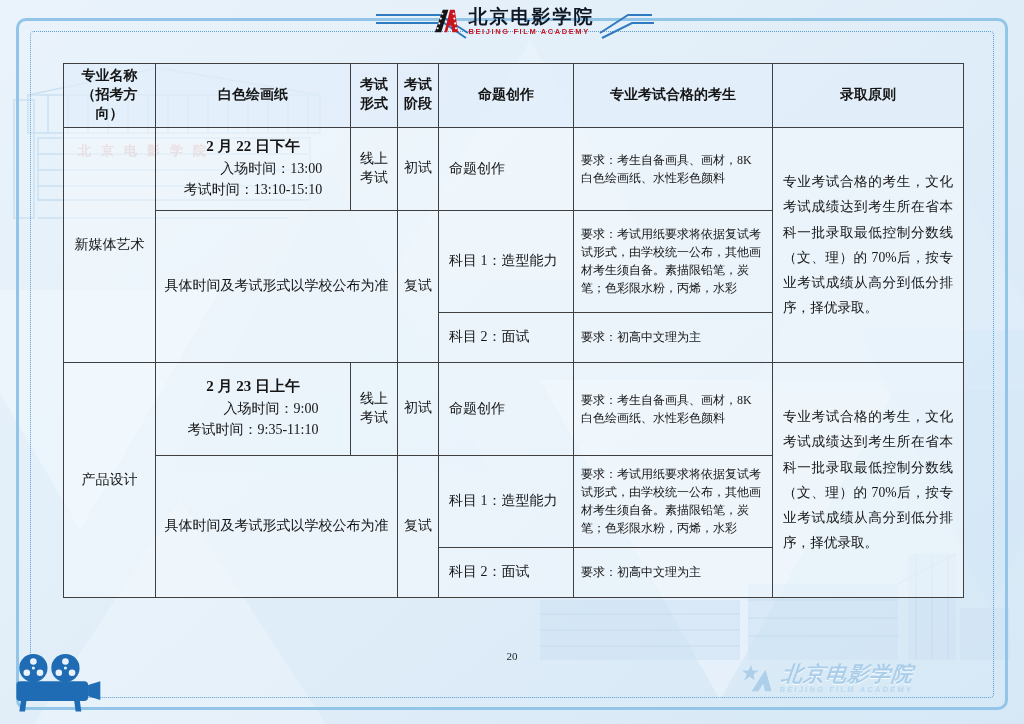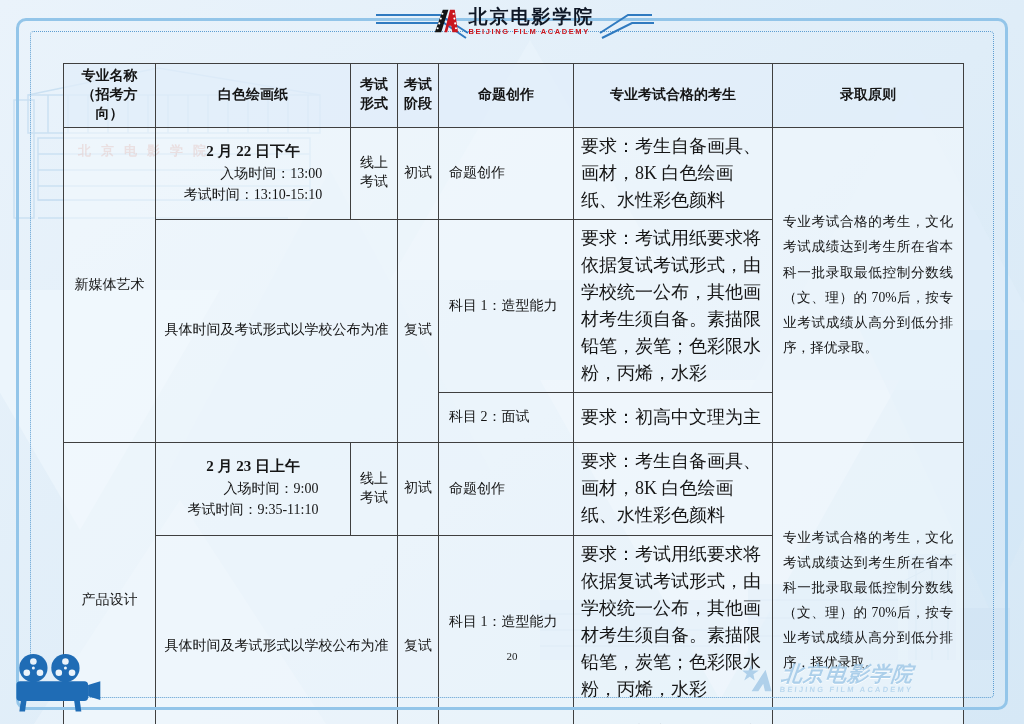--- a/index.html
+++ b/index.html
@@ -45,21 +45,21 @@
 
   
   .tbl-wrap{position:absolute;left:63px;top:63px;z-index:2;border-radius:25px;}
   table{border-collapse:collapse;table-layout:fixed;width:900px;}
   th,td{border:1.5px solid #3f3f3f;color:#151515;font-size:14px;vertical-align:middle;
         padding:3px 6px;background:rgba(244,249,253,.55);overflow:hidden;}
   th{font-weight:bold;text-align:center;white-space:pre-line;line-height:1.35;
      background:rgba(226,238,249,.75);}
   .c-center{text-align:center;white-space:pre-line;line-height:1.35;}
   .c-subject{text-align:left;padding-left:10px;}
-  .c-req{text-align:left;font-size:18px;line-height:1.5;padding:5px 7px;}
+  .c-req{text-align:left;font-size:12px;line-height:1.5;padding:5px 7px;}
   .c-admission{text-align:justify;font-size:13.6px;line-height:1.85;padding:6px 10px;margin-top:15px;}
   .c-major{text-align:center;}
   .time-date{font-weight:bold;font-size:15px;margin-bottom:2px;}
   .time-sub{display:inline-block;text-align:right;line-height:1.5;}
   .time-cell{text-align:center;}
 
   
   .page-num{position:absolute;left:0;right:0;top:650px;text-align:center;
             font-size:11px;color:#222;z-index:2;}
   .projector{position:absolute;left:10px;top:652px;z-index:4;}

